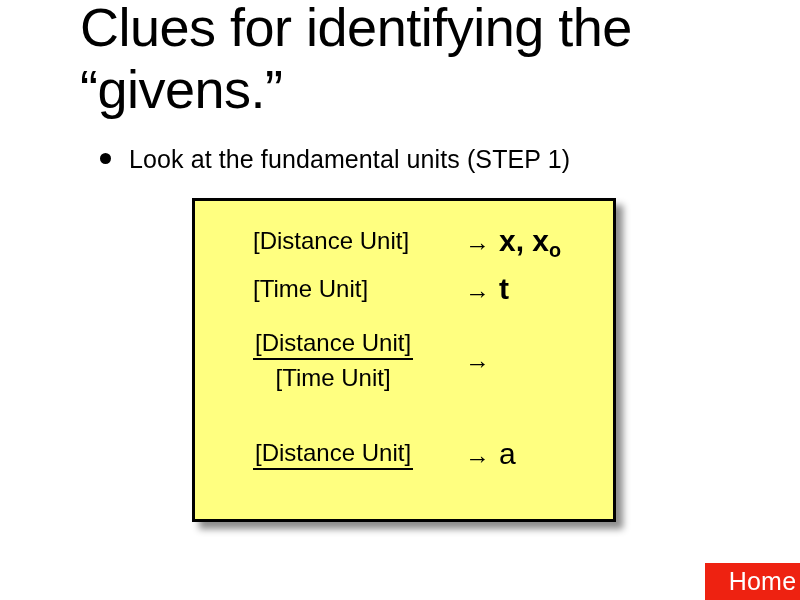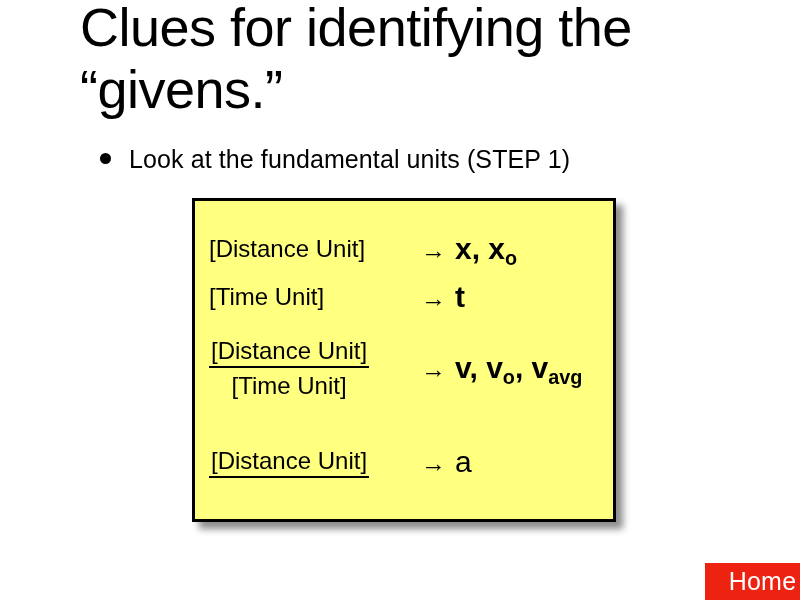--- a/index.html
+++ b/index.html
@@ -66,22 +66,23 @@
     background: #ffff80;
     border: 3px solid #000000;
     box-sizing: border-box;
     box-shadow: 7px 7px 7px rgba(0,0,0,0.45);
   }
 
   .rows {
     position: relative;
     width: 100%;
     height: 100%;
-    padding: 26px 0 0 14px;
+    padding: 18px 0 0 14px;
     box-sizing: border-box;
+    margin-left: 44px;
   }
 
   .unit-row {
     display: flex;
     align-items: center;
     font-size: 24px;
     margin-bottom: 4px;
   }
   .unit-row.simple {
     height: 44px;
@@ -198,21 +199,20 @@
 
     <div class="unit-row frac-row">
       <div class="lhs">
         <span class="frac">
           <span class="num">[Distance Unit]</span>
           <span class="den">[Time Unit]</span>
         </span>
       </div>
       <div class="rhs">
         <span class="arrow">→</span>
-        <span class="rhs-val">v, v<sub>o</sub>, v<sub>avg</sub></span>
       </div>
     </div>
 
     <div class="unit-row frac-row">
       <div class="lhs">
         <span class="frac">
           <span class="num">[Distance Unit]</span>
         </span>
       </div>
       <div class="rhs">

